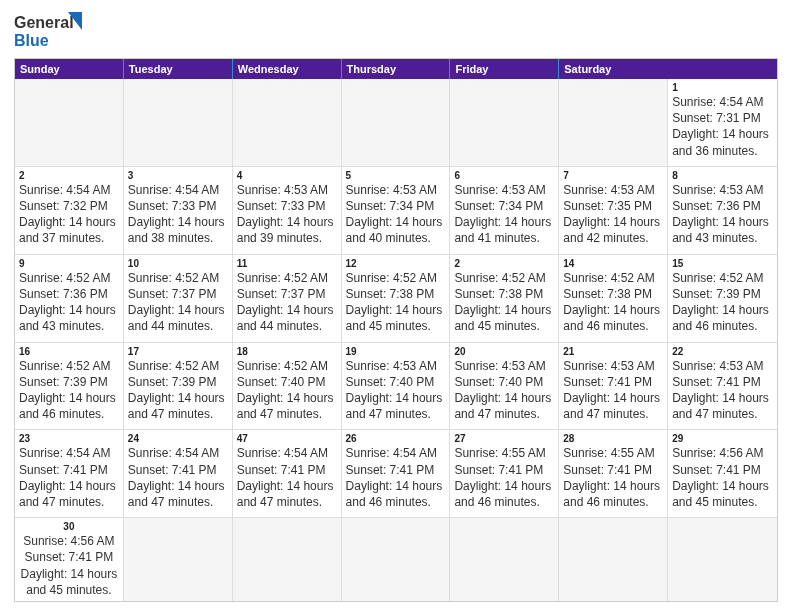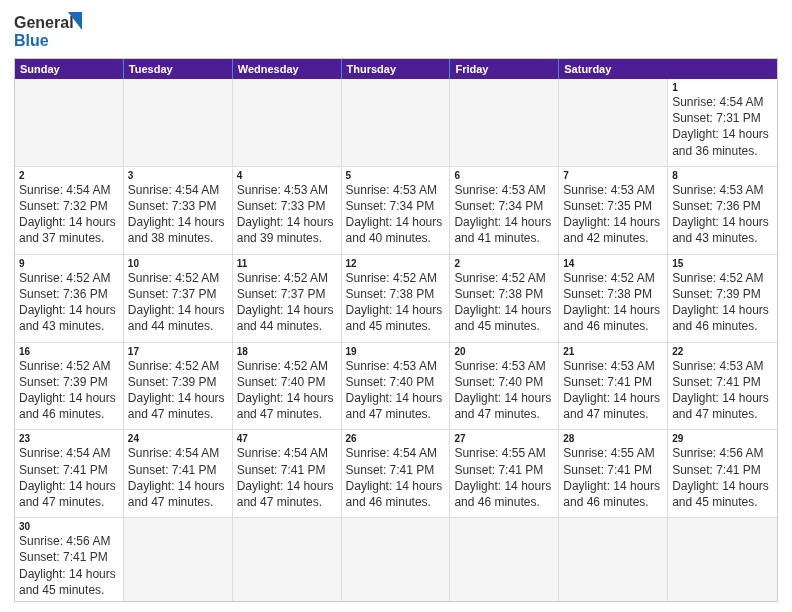--- a/index.html
+++ b/index.html
@@ -91,20 +91,21 @@
       display: block;
       margin-bottom: 1px;
     }
     .cal-cell .day-info {
       font-size: 12px;
       color: #333;
       line-height: 1.35;
     }
     .last-row {
       flex: 0 0 auto;
+      text-align: center;
     }
     .last-row .cal-cell {
       min-height: 60px;
     }
   </style>
 </head>
 <body>
 
 <div class="page">
   <div class="header">

